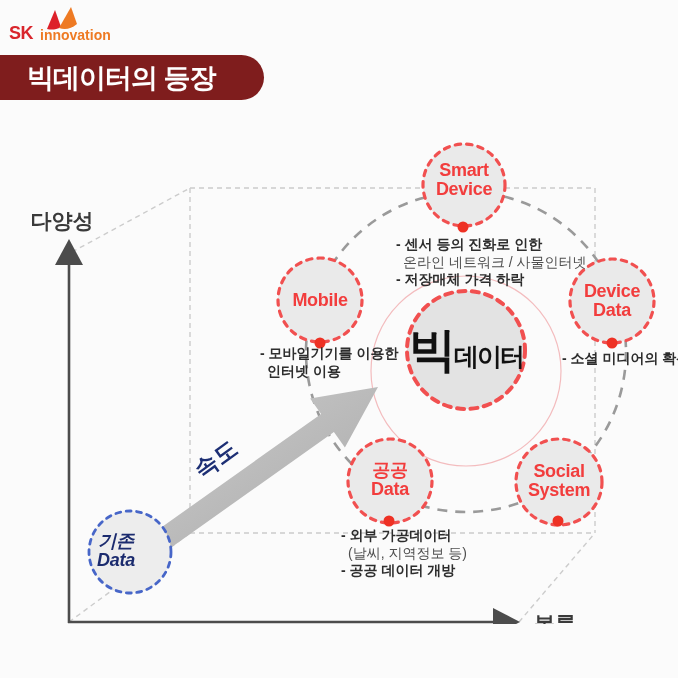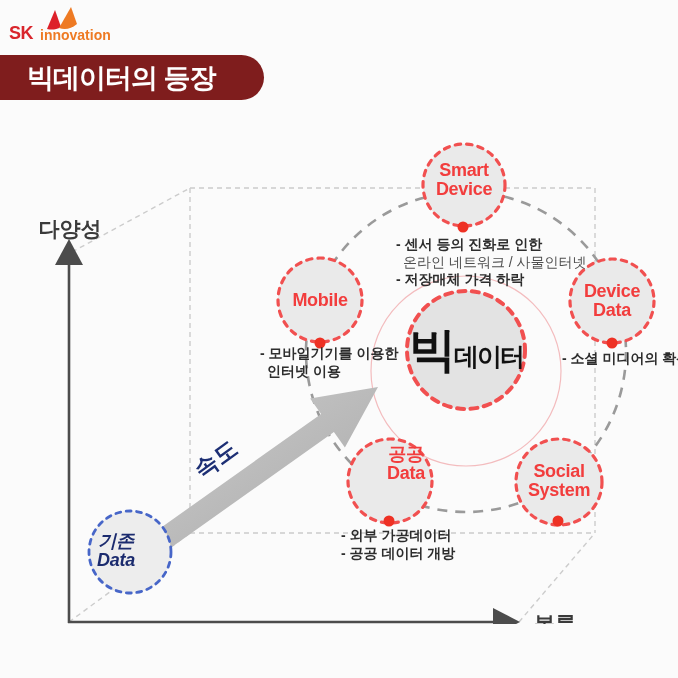--- a/index.html
+++ b/index.html
@@ -91,36 +91,36 @@
 
     <g fill="#ee3124">
       <circle cx="463" cy="227" r="5.5"></circle>
       <circle cx="320" cy="343" r="5.5"></circle>
       <circle cx="612" cy="343" r="5.5"></circle>
       <circle cx="389" cy="521" r="5.5"></circle>
       <circle cx="558" cy="521" r="5.5"></circle>
     </g>
   </svg>
 
-  <div class="abs axis-label" style="left:70px;top:221px;margin-top:8px;">다양성</div>
+  <div class="abs axis-label" style="left:62px;top:221px;">다양성</div>
   <div class="abs axis-label" style="left:547px;top:624px;margin-left:8px;">볼륨</div>
   <div class="abs speed-label" style="left:216px;top:459px;">속도</div>
 
   <div class="abs node-label" style="left:464px;top:180px;">
     <span>Smart</span><br>
     <span>Device</span>
   </div>
   <div class="abs node-label" style="left:320px;top:300px;">
     <span>Mobile</span>
   </div>
   <div class="abs node-label" style="left:612px;top:301px;">
     <span>Device</span><br>
     <span>Data</span>
   </div>
-  <div class="abs node-label" style="left:390px;top:464px;margin-left:16px;">
+  <div class="abs node-label" style="left:390px;top:480px;">
     <span>공공</span><br>
     <span>Data</span>
   </div>
   <div class="abs node-label" style="left:559px;top:481px;">
     <span>Social</span><br>
     <span>System</span>
   </div>
   <div class="abs node-label navy" style="left:116px;top:551px;font-style:italic;">
     <span>기존</span><br>
     <span>Data</span>
@@ -138,16 +138,17 @@
   </div>
   <div class="abs note" style="left:260px;top:345px;">
     <span class="b">- 모바일기기를 이용한</span>
     <span class="b" style="padding-left:7px;">인터넷 이용</span>
   </div>
   <div class="abs note" style="left:562px;top:350px;">
     <span class="b">- 소셜 미디어의 확산</span>
   </div>
   <div class="abs note" style="left:341px;top:527px;">
     <span class="b">- 외부 가공데이터</span>
+    <span class="r">(날씨, 지역정보 등)</span>
     <span class="b">- 공공 데이터 개방</span>
   </div>
 
 </div>
 
 </body></html>

